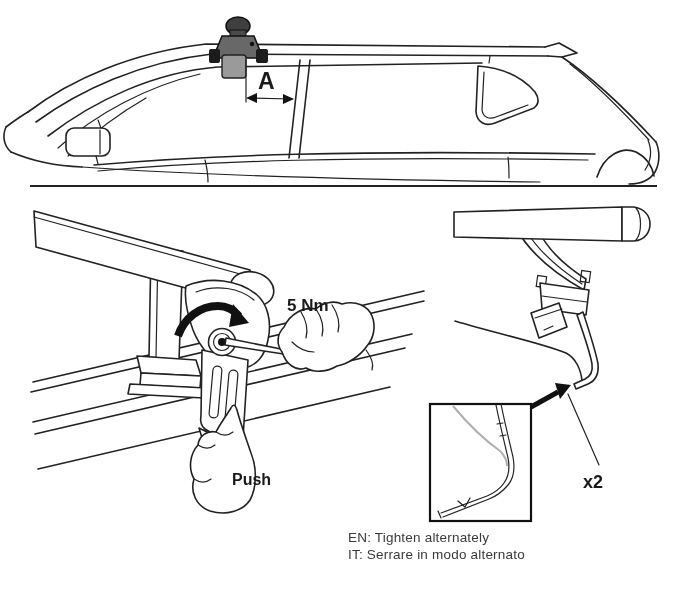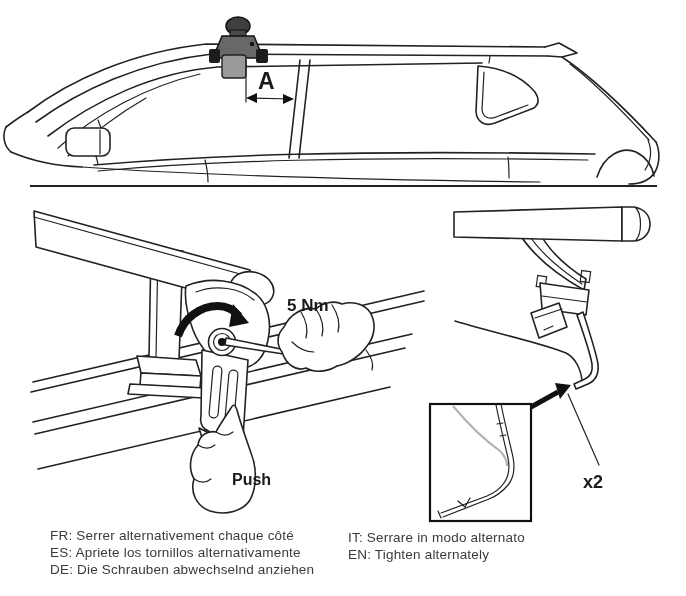--- a/index.html
+++ b/index.html
@@ -164,22 +164,17 @@
     </g>
 
     <path d="M 531,407 L 558,392" stroke="#111" stroke-width="5" fill="none"></path>
     <polygon class="blk" points="571,385 555,383 560,399"></polygon>
 
     <path class="thin" d="M 568,394 L 599,465"></path>
     <text class="lbl" x="583" y="488" font-size="18">x2</text>
   </g>
 </svg>
 
-  <div class="instr" style="left:50px;top:527px;">
-    <div>FR: Serrer alternativement chaque côté</div>
-    <div>ES: Apriete los tornillos alternativamente</div>
-    <div>DE: Die Schrauben abwechselnd anziehen</div>
-  </div>
   <div class="instr" style="left:348px;top:529px;">
+    <div>EN: Tighten alternately</div>
     <div>IT: Serrare in modo alternato</div>
-    <div>EN: Tighten alternately</div>
   </div>
 </div>
 
 </body></html>

